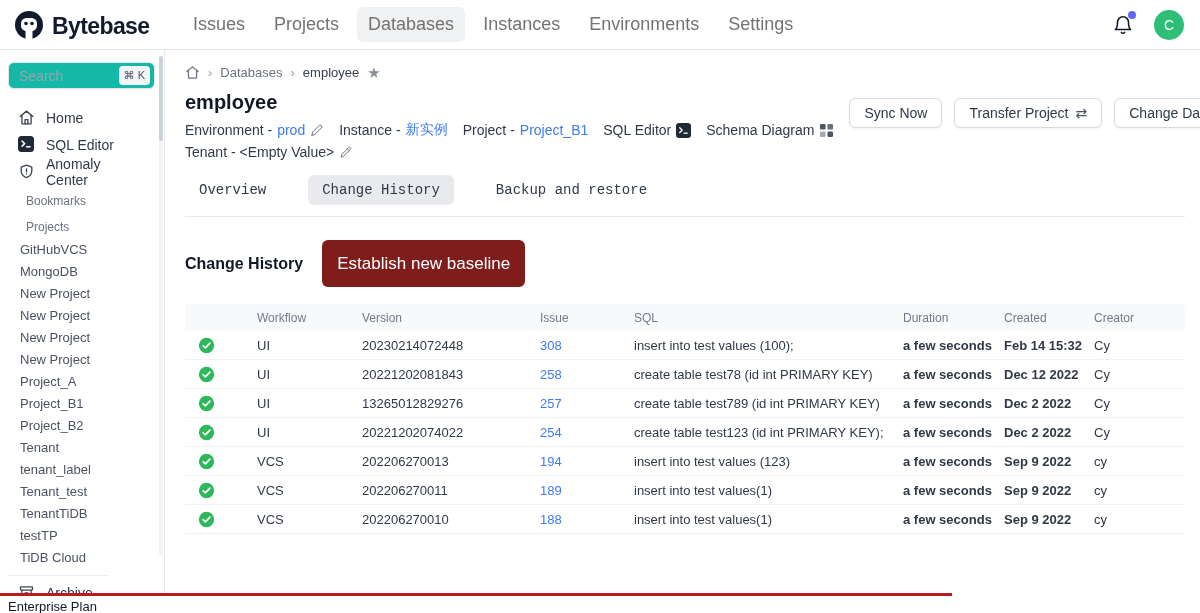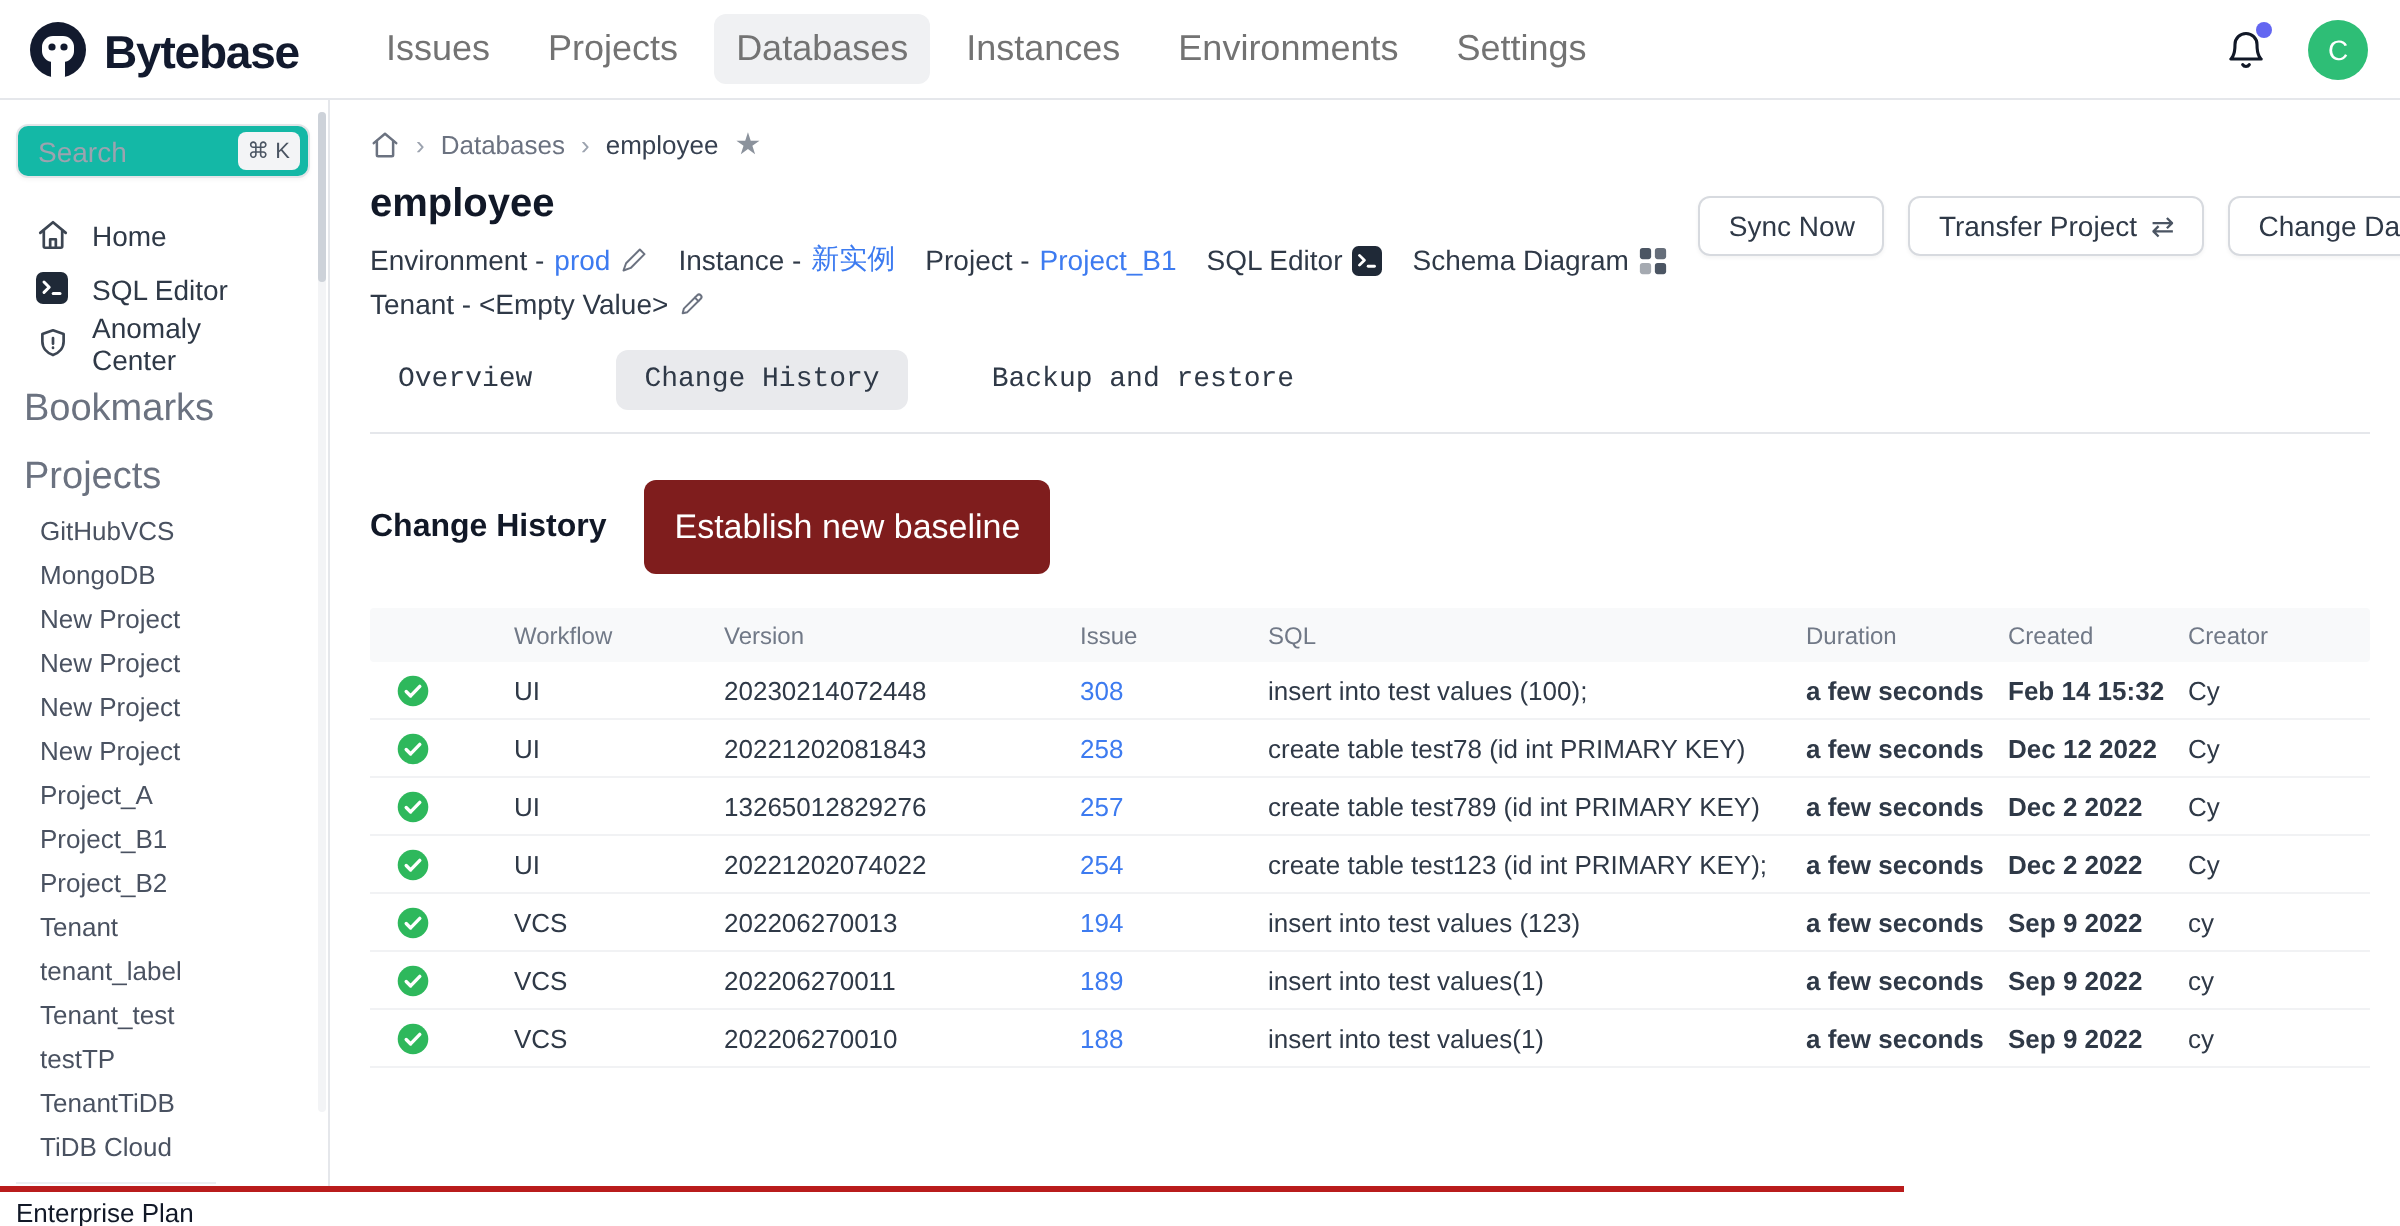--- a/index.html
+++ b/index.html
@@ -27,21 +27,21 @@
   .layout { display:flex; height:563px; }
 
   
   .sidebar { width:165px; border-right:1px solid #e5e7eb; position:relative; padding-top:12px; flex:none; }
   .search-box { margin:0 9px 15px 8px; height:27px; border:1px solid #e3e5e8; border-radius:6px; display:flex; align-items:center; justify-content:space-between; padding:0 4px 0 8px; background:#14b8a6; box-shadow:0 1px 2px rgba(0,0,0,.04); }
   .search-box input { border:none; outline:none; width:82px; font-size:14px; color:#374151; font-family:inherit; background:transparent; }
   .search-box input::placeholder { color:#9ca3af; }
   .kbd { background:#f3f4f6; border-radius:4px; font-size:11px; color:#4b5563; padding:3px 5px; white-space:nowrap; }
   .side-nav-item { display:flex; align-items:center; gap:11px; padding:5px 18px; font-size:14px; color:#2f3947; cursor:pointer; height:27px; }
   .side-nav-item .ic { width:17px; height:17px; color:#3c4552; flex:none; display:flex; }
-  .side-label { padding:9px 12px 3px; font-size:19px; color:#6b7280; }
+  .side-label { padding:9px 26px 3px; font-size:12px; color:#6b7280; }
   .proj-list { padding-top:2px; }
   .proj-item { padding:3px 8px 3px 20px; font-size:13px; color:#4a5261; cursor:pointer; line-height:16px; white-space:nowrap; }
   .side-divider { border-top:1px solid #eceef1; margin:6px 0 2px; width:100px; margin-left:8px; }
   .archive-item { display:flex; align-items:center; gap:11px; padding:6px 18px; font-size:14px; color:#2f3947; cursor:pointer; }
   .archive-item .ic { width:17px; height:17px; color:#3c4552; display:flex; }
   .sb-track { position:absolute; top:6px; right:1px; width:4px; height:500px; background:#f3f4f6; border-radius:2px; }
   .sb-thumb { position:absolute; top:6px; right:1px; width:4px; height:85px; background:#cdd2d9; border-radius:2px; cursor:pointer; }
 
   
   .footer { position:absolute; left:0; bottom:0; width:952px; height:20px; background:#fff; border-top:3px solid #b91c1c; padding:3px 0 0 8px; font-size:13px; font-weight:500; color:#111827; z-index:5; }
@@ -188,23 +188,23 @@
         <div class="proj-item">Project_B1</div>
 
         <div class="proj-item">Project_B2</div>
 
         <div class="proj-item">Tenant</div>
 
         <div class="proj-item">tenant_label</div>
 
         <div class="proj-item">Tenant_test</div>
 
+        <div class="proj-item">TenantTiDB</div>
+
         <div class="proj-item">testTP</div>
-
-        <div class="proj-item">TenantTiDB</div>
 
         <div class="proj-item">TiDB Cloud</div>
       </div>
 
     <div class="side-divider"></div>
     <div class="archive-item">
       <span class="ic">
         <svg viewBox="0 0 24 24" width="17" height="17" fill="none" stroke="currentColor" stroke-width="1.8" stroke-linecap="round" stroke-linejoin="round">
             <rect x="3.5" y="4" width="17" height="4.5" rx="1"></rect>
             <path d="M5.5 8.5V19a1 1 0 0 0 1 1h11a1 1 0 0 0 1-1V8.5"></path>

